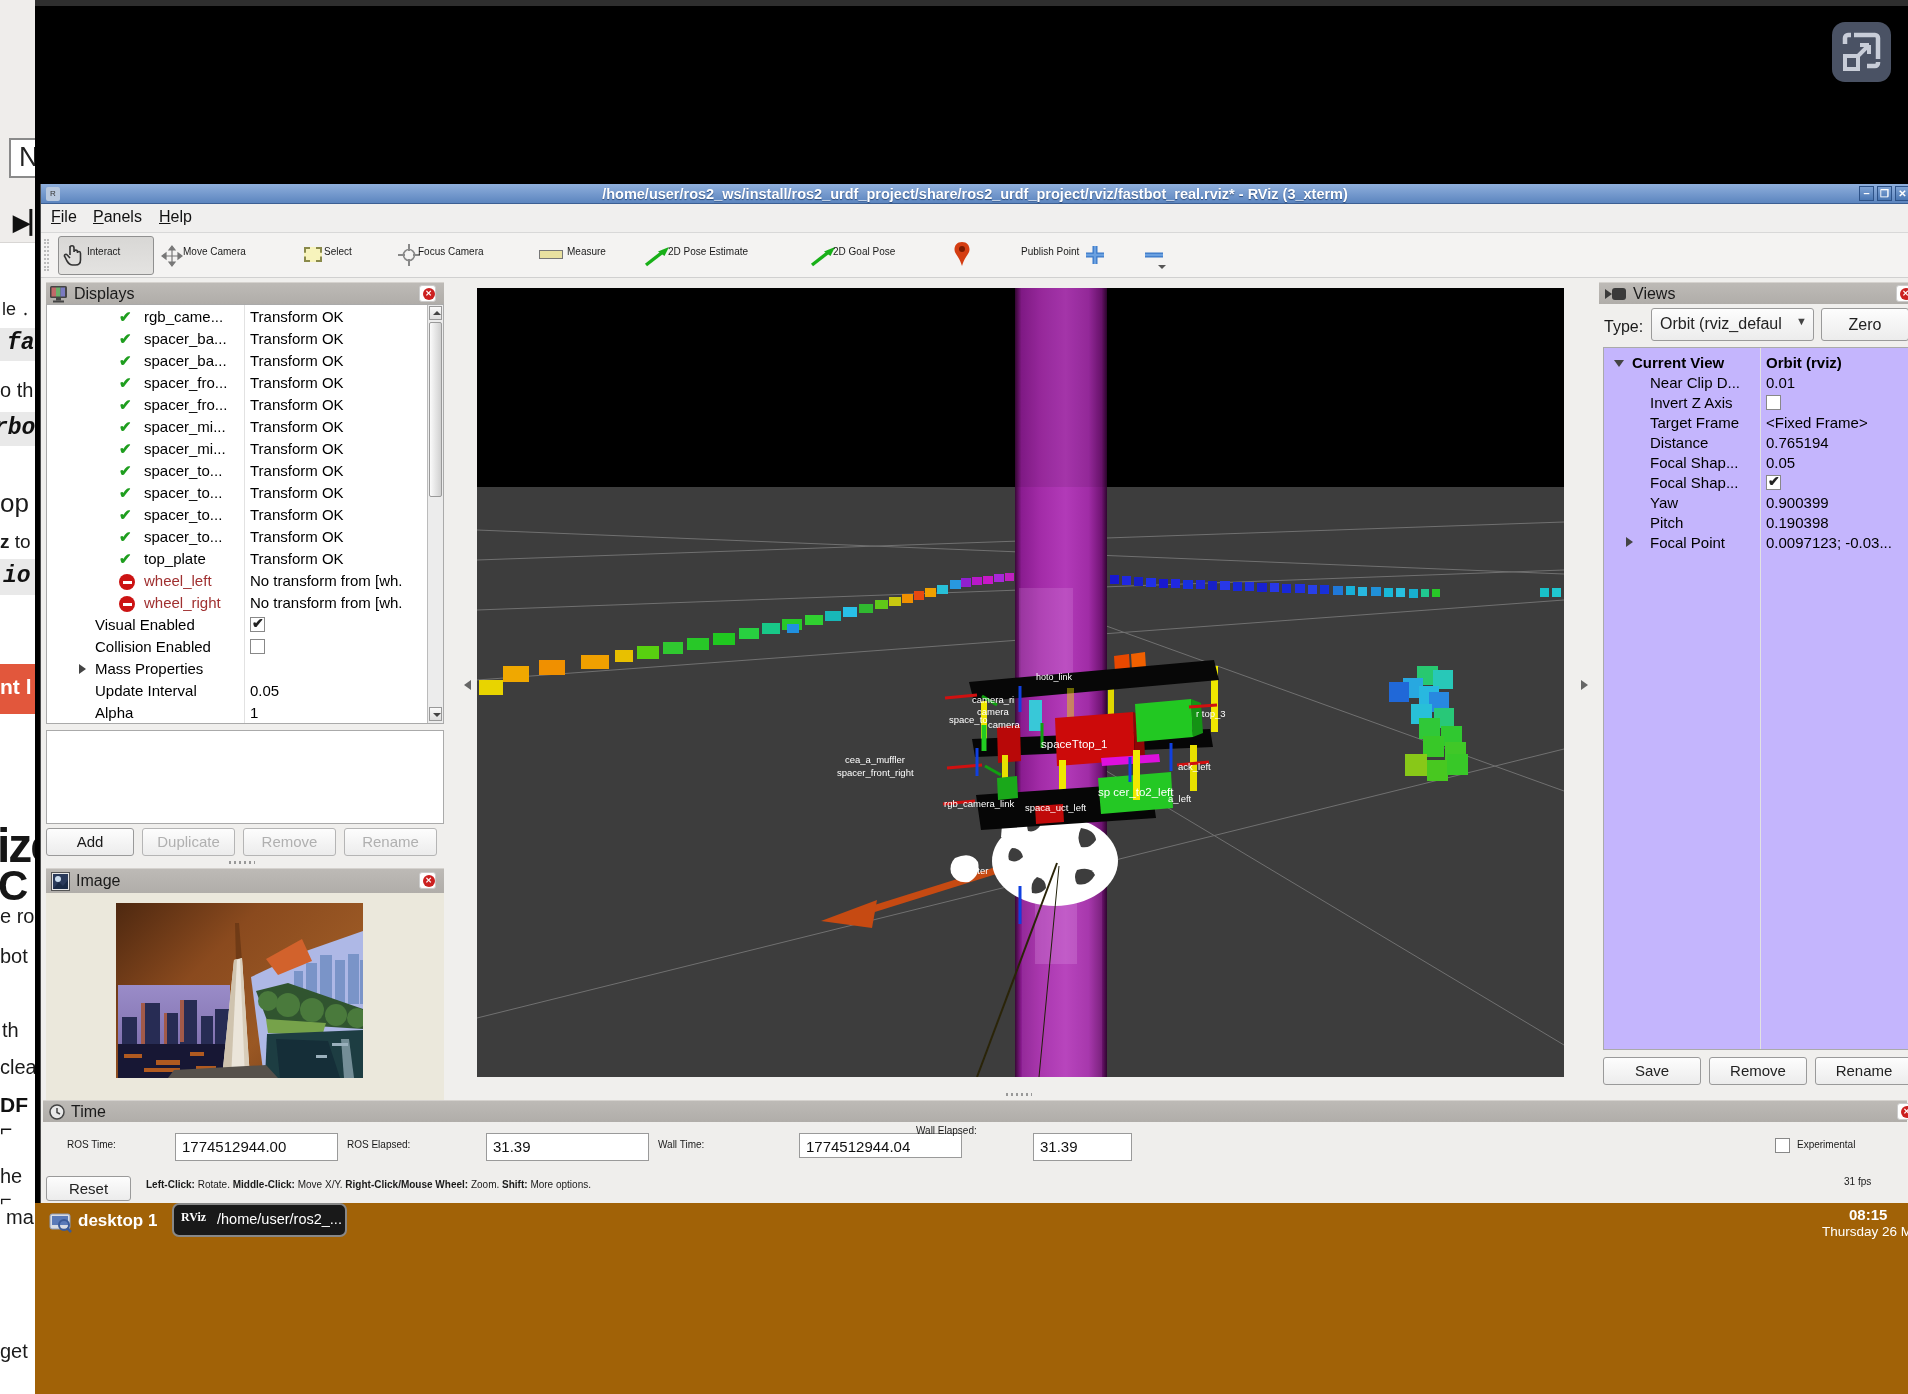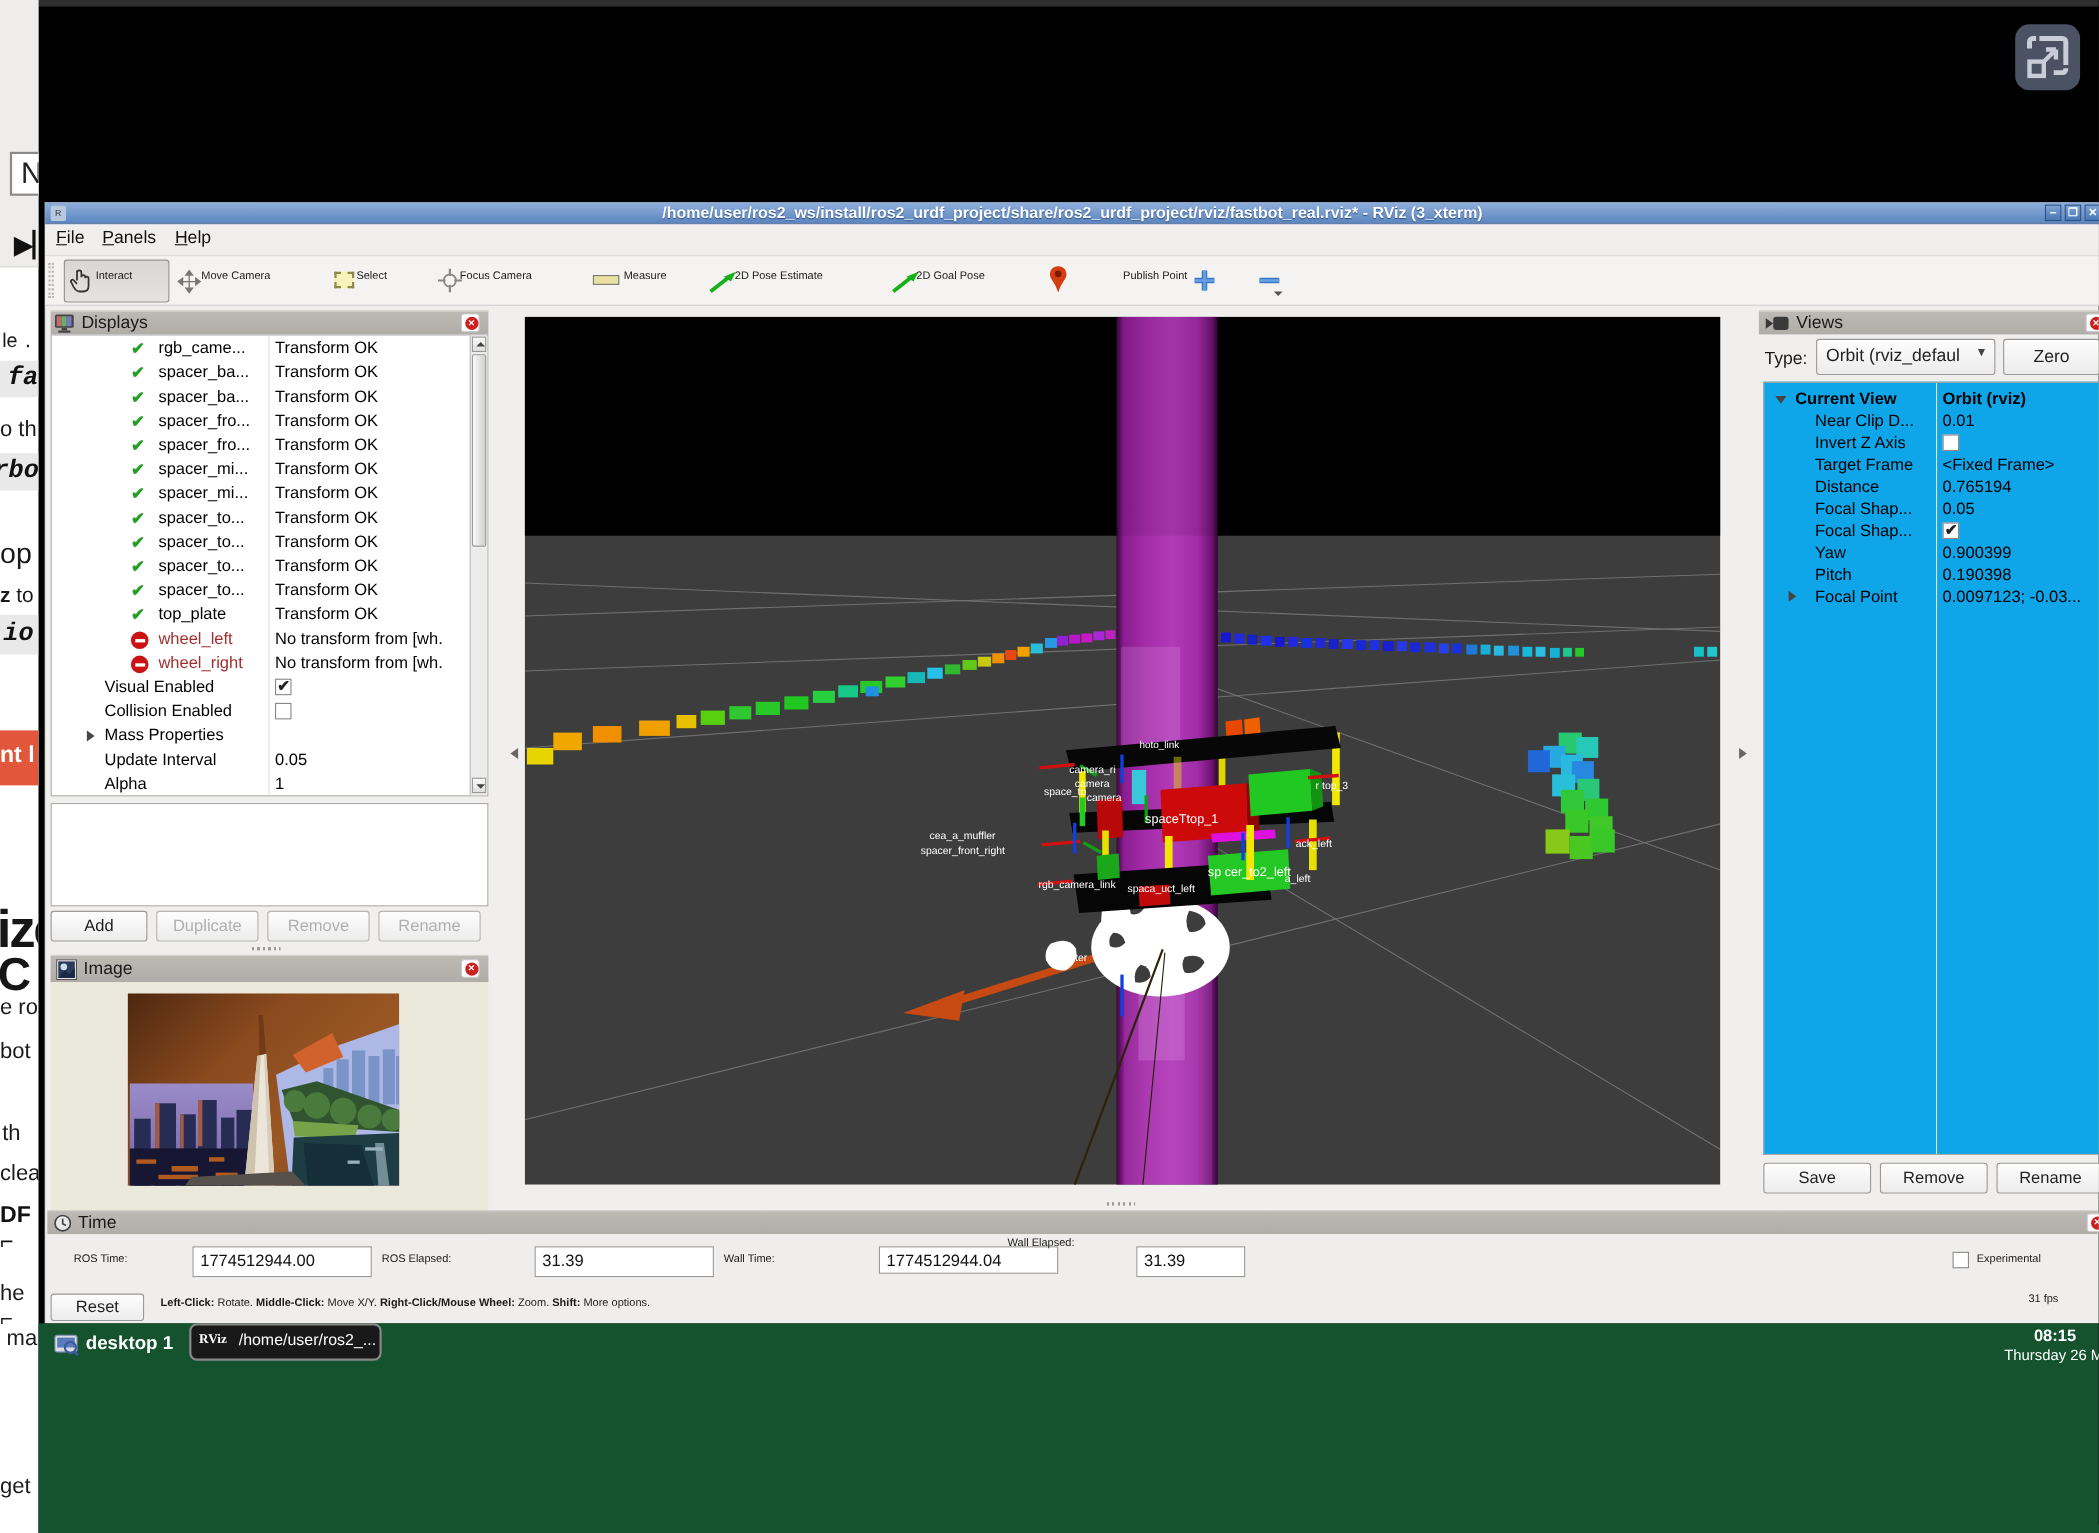--- a/index.html
+++ b/index.html
@@ -515,21 +515,21 @@
           </svg>
       <span class="hdrtxt" style="left:34px;">Views</span>
       <div class="closebtn" style="left:297px;"></div>
     </div>
     <div class="abs row" style="left:5px;top:36px;font-size:16px;">Type:</div>
     <div class="btn" style="left:52px;top:26px;width:163px;height:33px;text-align:left;">
           <span style="position:absolute;left:8px;top:6px;font-size:16px;">Orbit (rviz_defaul</span>
           <span style="position:absolute;left:144px;top:6px;color:#444;font-size:11px;">▼</span>
         </div>
     <div class="btn" style="left:222px;top:26px;width:88px;height:33px;line-height:31px;font-size:16px;">Zero</div>
-    <div class="abs" id="vtree" style="left:4px;top:65px;width:306px;height:703px;background:#0ea5e9;border:1px solid #aaa;overflow:hidden;font-size:15px;">
+    <div class="abs" id="vtree" style="left:4px;top:65px;width:306px;height:703px;background:#c4b5fd;border:1px solid #aaa;overflow:hidden;font-size:15px;">
       <div class="abs" style="left:156px;top:0;width:1px;height:703px;background:#e2e2e2;"></div>
     <span class="abs" style="left:10px;top:12px;width:0;height:0;border:5px solid transparent;border-top:7px solid #444;"></span>
           <span class="abs" style="left:28px;top:6px;font-weight:bold;">Current View</span>
           <span class="abs" style="left:162px;top:6px;font-weight:bold;">Orbit (rviz)</span>
           <span class="abs" style="left:46px;top:26px;">Near Clip D...</span>
           <span class="abs" style="left:162px;top:26px;">0.01</span>
           <span class="abs" style="left:46px;top:46px;">Invert Z Axis</span>
           <div class="cbx" style="left:162px;top:47px;"></div>
           <span class="abs" style="left:46px;top:66px;">Target Frame</span>
           <span class="abs" style="left:162px;top:66px;">&lt;Fixed Frame&gt;</span>
@@ -573,21 +573,21 @@
     <span class="row" style="left:875px;top:29px;">Wall Elapsed:</span>
     <div class="inbox" style="left:992px;top:37px;width:99px;height:28px;line-height:26px;">31.39</div>
     <div class="cbx" style="left:1734px;top:42px;"></div>
     <span class="row" style="left:1756px;top:43px;">Experimental</span>
     <div class="btn" style="left:5px;top:80px;width:85px;height:25px;line-height:23px;">Reset</div>
     <span class="row" style="left:105px;top:83px;"><b>Left-Click:</b> Rotate.  <b>Middle-Click:</b> Move X/Y.  <b>Right-Click/Mouse Wheel:</b> Zoom.  <b>Shift:</b> More options.</span>
     <span class="row" style="left:1803px;top:80px;">31 fps</span>
   </div>
 </div>
 
-<div class="abs" style="left:35px;top:1203px;width:1873px;height:191px;background:#14532d;">
+<div class="abs" style="left:35px;top:1203px;width:1873px;height:191px;background:#a16207;">
   <svg class="abs" style="left:14px;top:8px;" width="24" height="24" viewBox="0 0 24 24">
         <rect x="1" y="3" width="20" height="15" rx="2" fill="#d8dce4" stroke="#8a9ab8"></rect>
         <rect x="3" y="5" width="16" height="9" fill="#5a7ab8"></rect>
         <circle cx="15" cy="14" r="5" fill="none" stroke="#3a5a98" stroke-width="2"></circle>
         <path d="M18 17 l4 4" stroke="#3a5a98" stroke-width="2.5"></path>
       </svg>
   <span class="abs" style="left:43px;top:8px;color:#fff;font-size:17px;font-weight:bold;">desktop 1</span>
   <div class="abs" style="left:137px;top:0px;width:175px;height:34px;background:#191919;border:2px solid #888;border-radius:7px;">
     <span class="abs" style="left:7px;top:5px;color:#fff;font-size:12px;font-weight:bold;font-family:'Liberation Serif',serif;">RViz</span>
     <span class="abs" style="left:43px;top:6px;color:#fff;font-size:14.5px;">/home/user/ros2_...</span>

